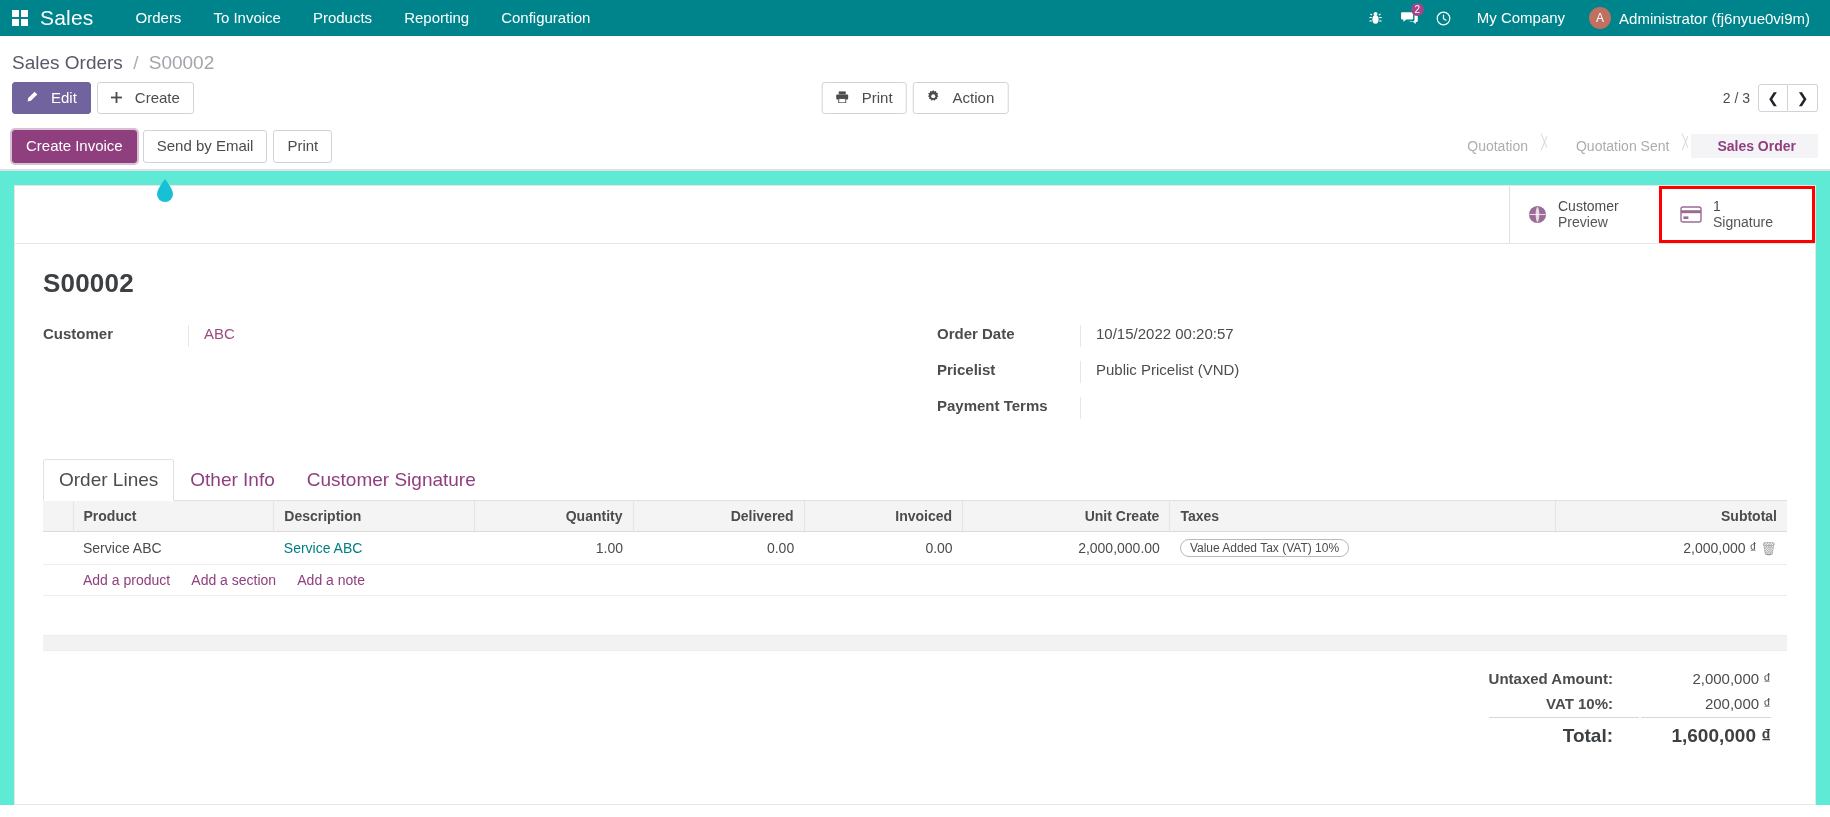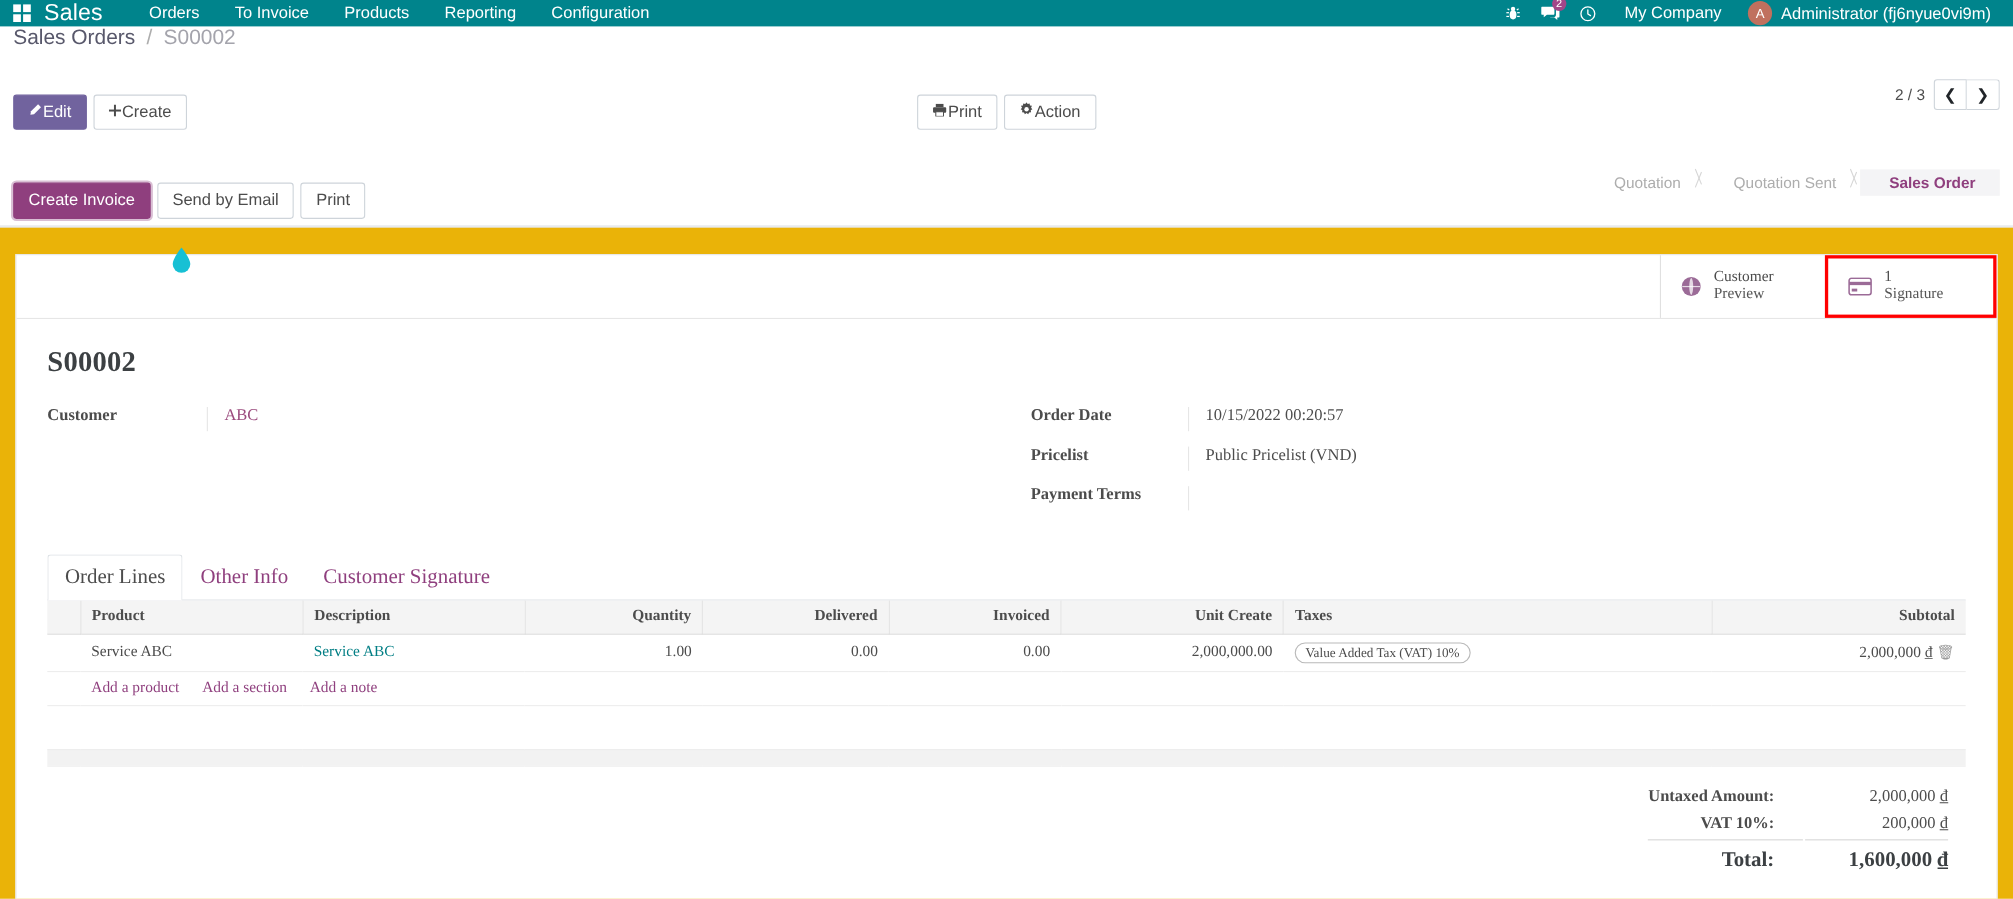--- a/index.html
+++ b/index.html
@@ -5,21 +5,21 @@
   * { box-sizing: border-box; margin: 0; padding: 0; }
   html, body {
     width: 1830px; height: 817px;
     font-family: "Liberation Sans", sans-serif;
     font-size: 15px; color: #4c4c4c;
     background: #fff; overflow: hidden;
   }
 
   
   .navbar {
-    height: 24px; background: #00848c; color: #fff;
+    height: 36px; background: #00848c; color: #fff;
     display: flex; align-items: center; padding: 0 12px;
     font-size: 15px; position: relative;
   }
   .apps-icon { display: grid; grid-template-columns: 7px 7px; grid-template-rows: 7px 7px;
     gap: 2px; margin-right: 12px; cursor: pointer; }
   .apps-icon i { background: #fff; display: block; width: 7px; height: 7px; }
   .brand { font-size: 21px; font-weight: 400; margin-right: 26px; letter-spacing: .2px; }
   .nav-item { padding: 0 16px; line-height: 36px; font-size: 15px; color: #fff;
     cursor: pointer; white-space: nowrap; }
   .nav-right { margin-left: auto; display: flex; align-items: center; gap: 4px; }
@@ -31,31 +31,31 @@
     border-radius: 7px; text-align: center; padding: 0 3px;
   }
   .nav-company { padding: 0 14px; line-height: 36px; cursor: pointer; font-size: 15px; }
   .nav-user { display: flex; align-items: center; padding: 0 8px 0 6px; cursor: pointer; }
   .avatar { width: 22px; height: 22px; border-radius: 50%; background: #c0705e;
     color: #fff; font-size: 12px; display: flex; align-items: center;
     justify-content: center; margin-right: 8px; }
 
   
   .control-panel { background: #fff; border-bottom: 1px solid #dee2e6; }
-  .cp-row1 { display: flex; align-items: center; padding: 0 12px 0 12px; position: relative; }
+  .cp-row1 { display: flex; align-items: center; padding: 16px 12px 0 12px; position: relative; }
   .breadcrumb { font-size: 19px; color: #5a5a5a; padding-bottom: 2px; }
   .breadcrumb .crumb-link { color: #58586b; cursor: pointer; }
   .breadcrumb .sep { color: #adadad; margin: 0 5px; }
   .breadcrumb .crumb-active { color: #a4a4ac; }
 
   .cp-row2 { display: flex; align-items: center; padding: 6px 12px 10px 12px;
     position: relative; min-height: 42px; }
   .btn { font-size: 15px; border-radius: 3px; padding: 5px 13px; cursor: pointer;
     border: 1px solid transparent; line-height: 1.35; white-space: nowrap;
-    background: #fff; display: inline-flex; align-items: center; gap: 1px; margin-top: 32px; }
+    background: #fff; display: inline-flex; align-items: center; gap: 13px; }
   .btn-primary { background: #71639e; border-color: #71639e; color: #fff; }
   .btn-primary.purple2 { background: #8f3f7e; border-color: #8f3f7e; }
   .btn-default { border-color: #ced4da; color: #4c4c4c; }
   .btn-group-left { display: flex; gap: 6px; }
 
   .cp-center { position: absolute; left: 50%; transform: translateX(-50%);
     display: flex; gap: 6px; }
 
   .pager { margin-left: auto; display: flex; align-items: center; gap: 8px; }
   .pager-value { font-size: 14px; color: #4c4c4c; }
@@ -77,21 +77,21 @@
     cursor: pointer; }
   .st-item::before, .st-item::after {
     content: ""; position: absolute; right: -1px; top: 50%; width: 1px; height: 15px;
     background: #d6d6d6; }
   .st-item::before { transform: translateY(-50%) rotate(22deg) translateX(-7px); }
   .st-item::after { transform: translateY(-50%) rotate(-22deg) translateX(-7px); margin-top: -8px; }
   .st-item.active { color: #8f3f7e; font-weight: bold; background: #f4f4f6; }
   .st-item.last::before, .st-item.last::after { display: none; }
 
   
-  .sheet-wrap { padding: 24px 14px 0 14px; background: #eab308; font-family: Liberation Serif, serif; }
+  .sheet-wrap { padding: 14px 14px 0 14px; background: #5eead4; }
   .sheet { border: 1px solid #e6e6e6; background: #fff; min-height: 620px; position: relative; }
 
   .smart-bar { display: flex; justify-content: flex-end; border-bottom: 1px solid #e6e6e6;
     min-height: 56px; align-items: stretch; }
   .smart-btn { display: flex; align-items: center; gap: 11px; padding: 9px 18px;
     border-left: 1px solid #e0e0e0; cursor: pointer; min-width: 150px; }
   .smart-btn .sb-icon { color: #9b6b97; font-size: 19px; display: flex; align-items: center; }
   .smart-btn .sb-text { display: flex; flex-direction: column; line-height: 1.18;
     font-size: 14px; color: #555; }
   .smart-btn .sb-val { color: #4c4c4c; }

